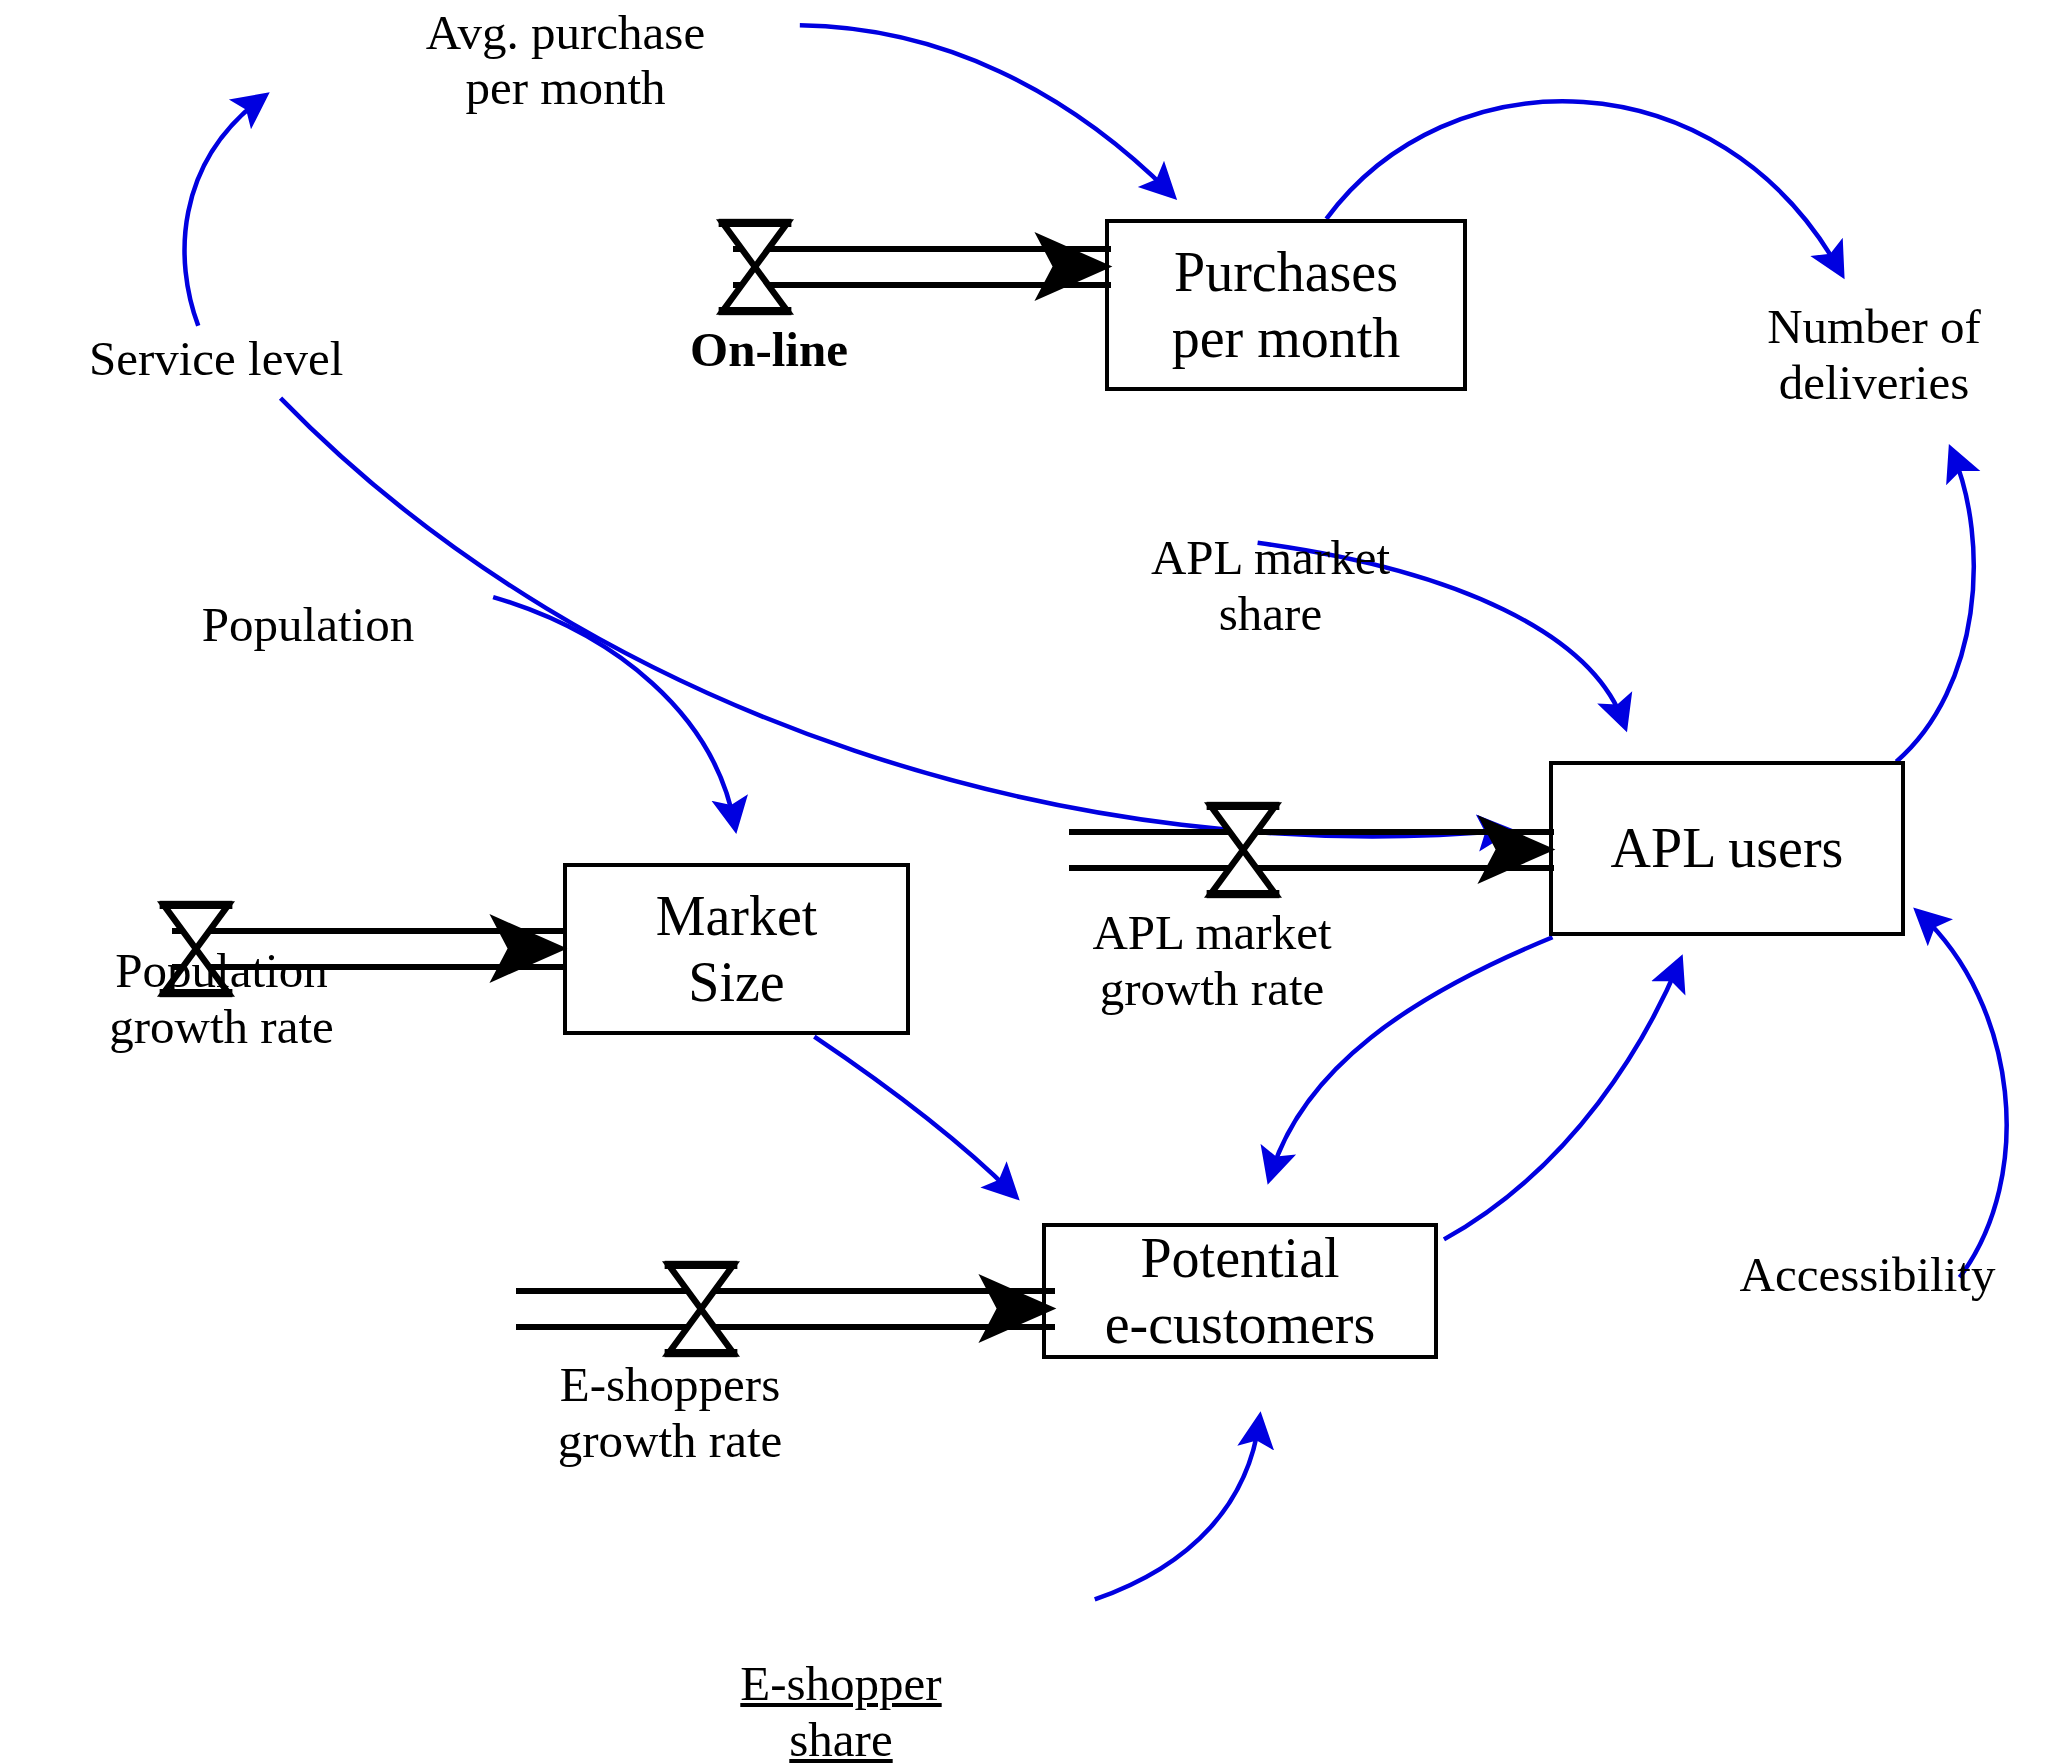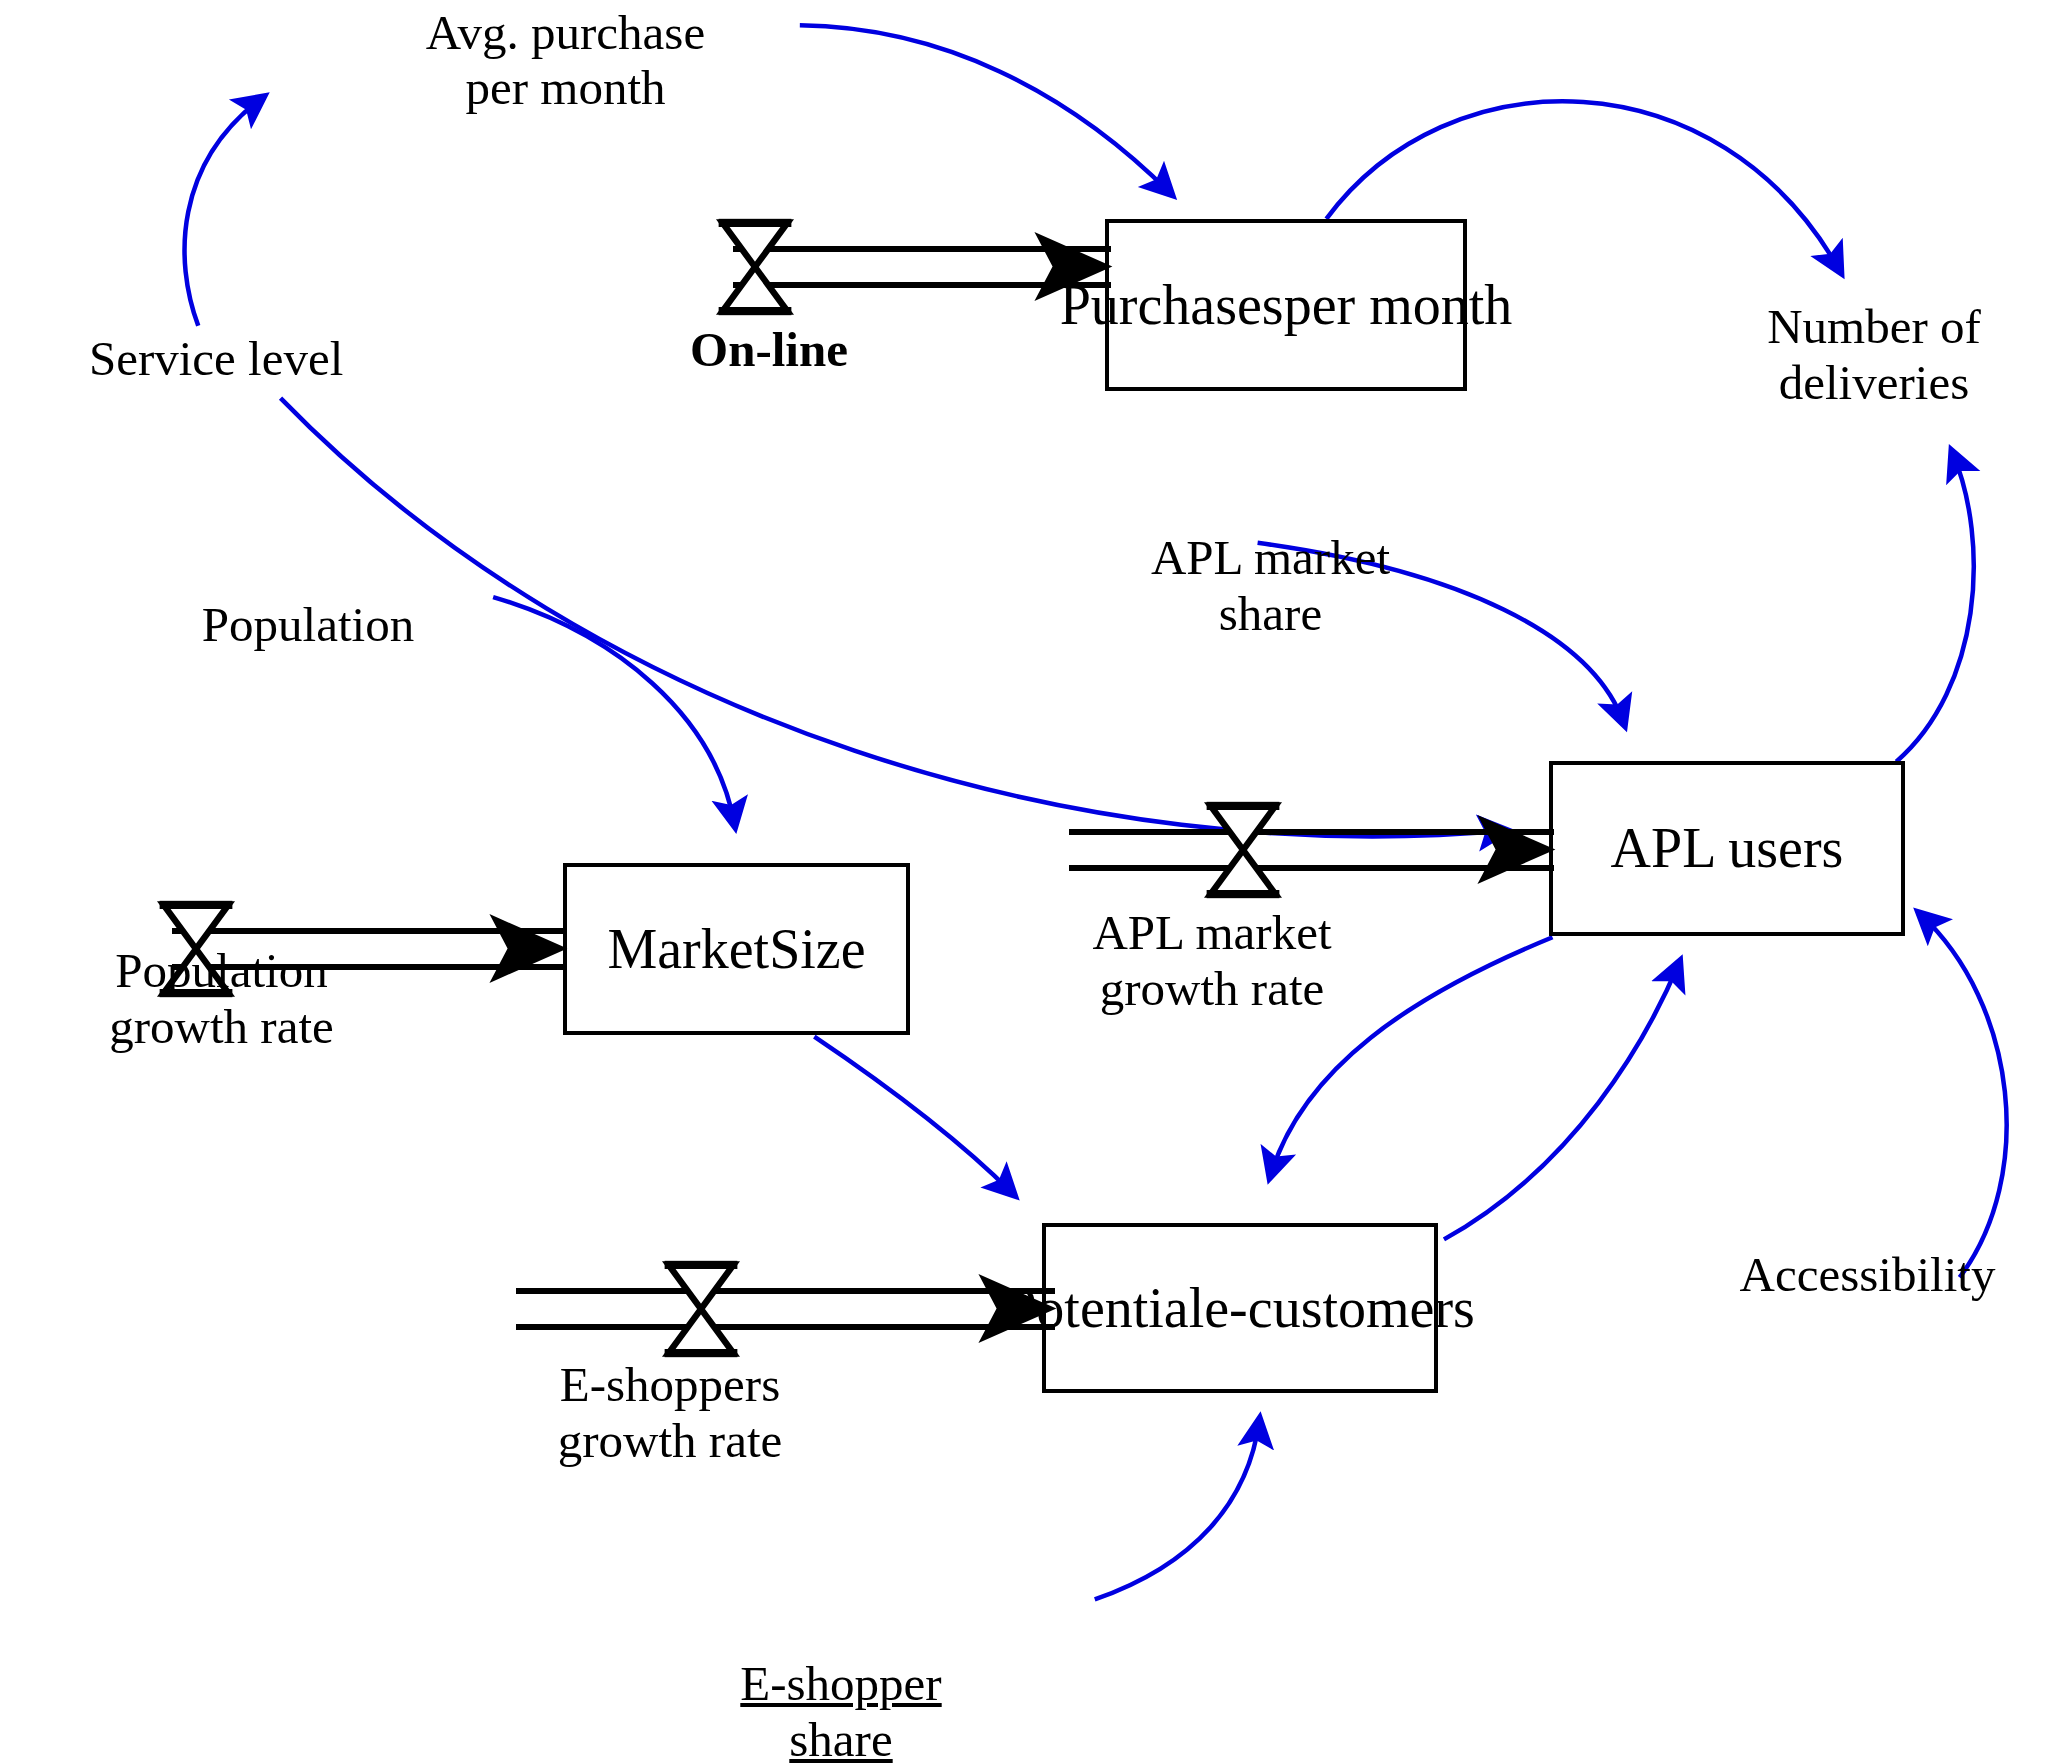--- a/index.html
+++ b/index.html
@@ -10,20 +10,21 @@
     font-family:"Liberation Serif","DejaVu Serif",serif;
     overflow:hidden;
   }
   #links{position:absolute;left:0;top:0;width:2071px;height:1765px;}
   
   .stock{
     position:absolute;
     border:4.5px solid #000000;
     background:transparent;
     display:flex;
+    flex-direction:column;
     align-items:center;
     justify-content:center;
     box-sizing:border-box;
   }
   .stock .line{
     color:#000000;
     font-size:56px;
     line-height:1.18;
     white-space:nowrap;
     text-align:center;
@@ -147,21 +148,21 @@
 
   <div class="stock" style="left:1549px;top:761px;width:356px;height:175px;">
     <div class="line">APL users</div>
   </div>
 
   <div class="stock" style="left:563px;top:863px;width:347px;height:172px;">
     <div class="line">Market</div>
     <div class="line">Size</div>
   </div>
 
-  <div class="stock" style="left:1042px;top:1223px;width:396px;height:170px;">
+  <div class="stock" style="left:1042px;top:1223px;width:396px;height:136px;">
     <div class="line">Potential</div>
     <div class="line">e-customers</div>
   </div>
 
   <div class="aux" style="left:335px;top:4.5px;width:461px;">
     <div>Avg. purchase</div>
     <div>per month</div>
   </div>
 
   <div class="aux left" style="left:3.6px;top:331px;width:425px;">

